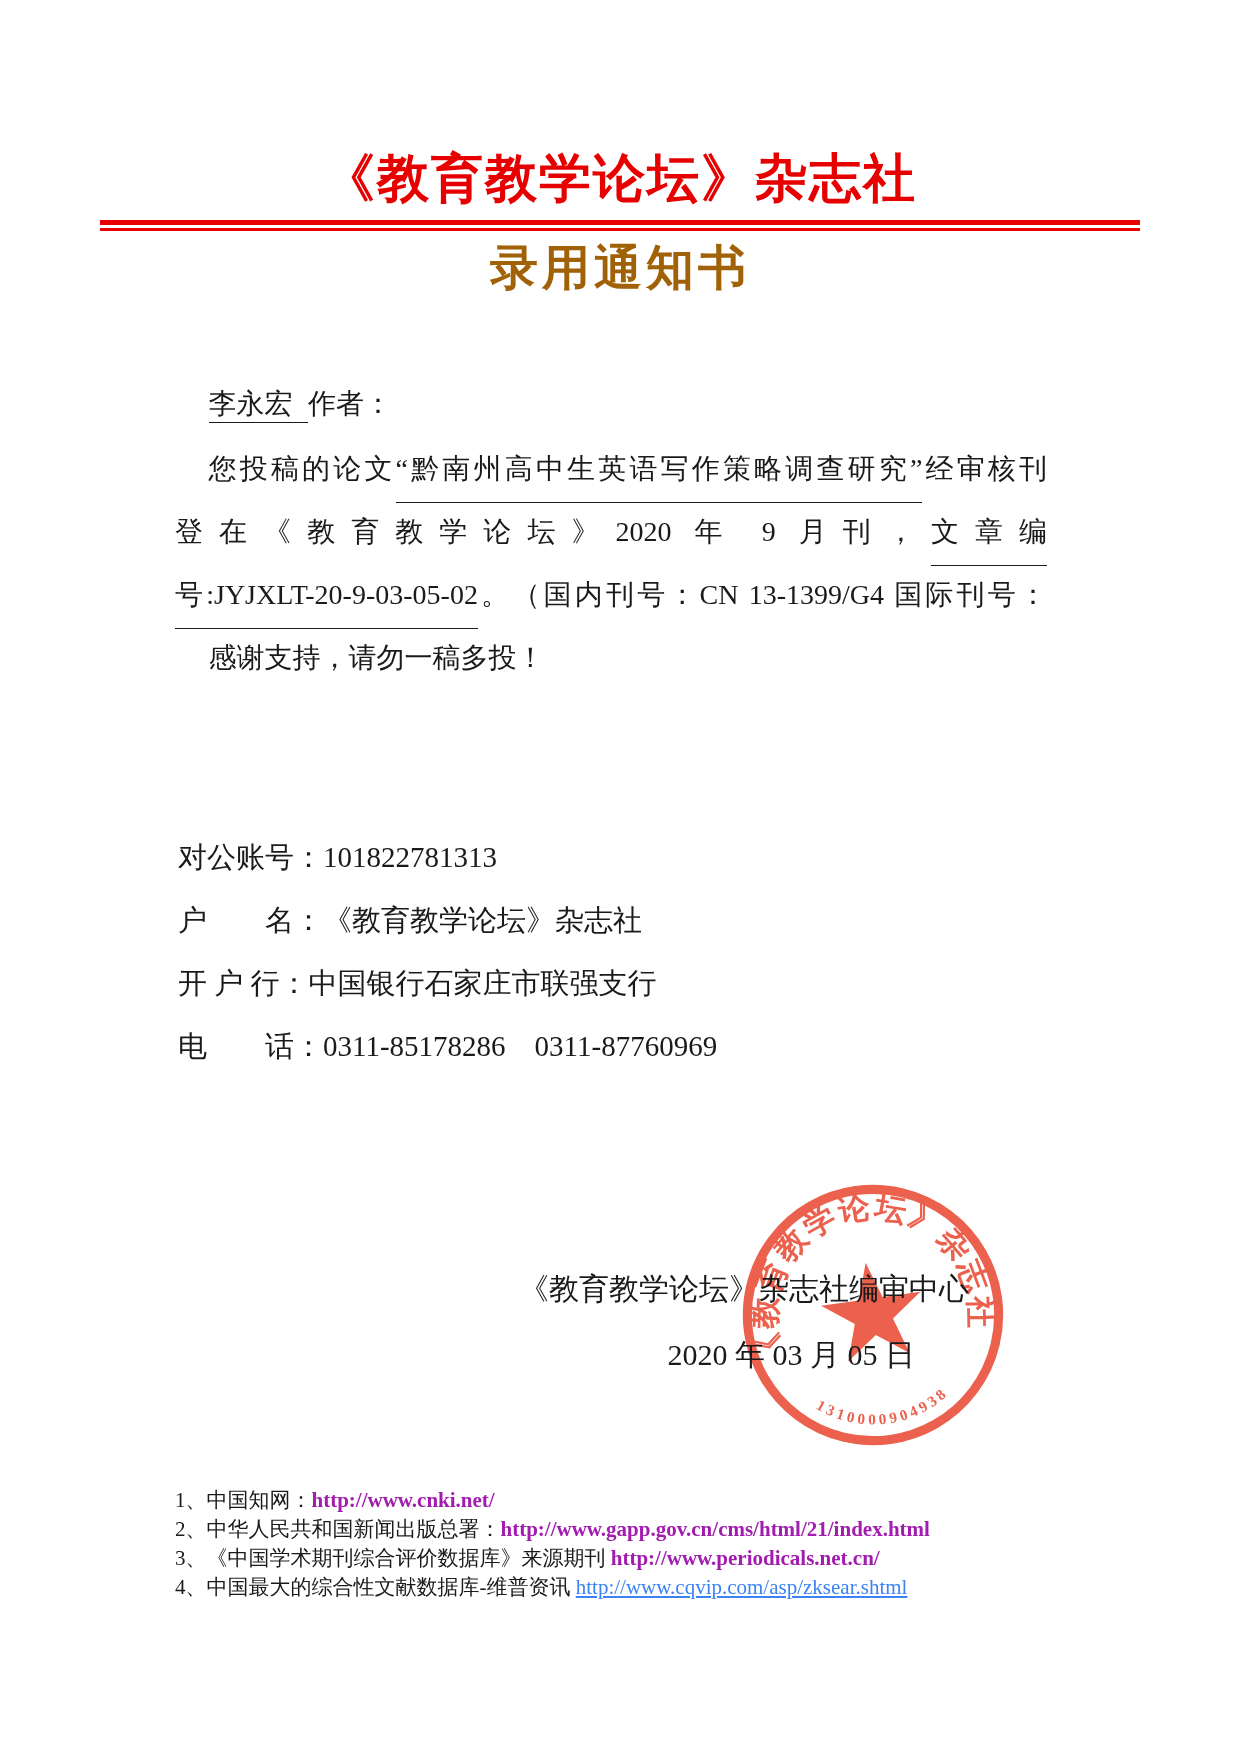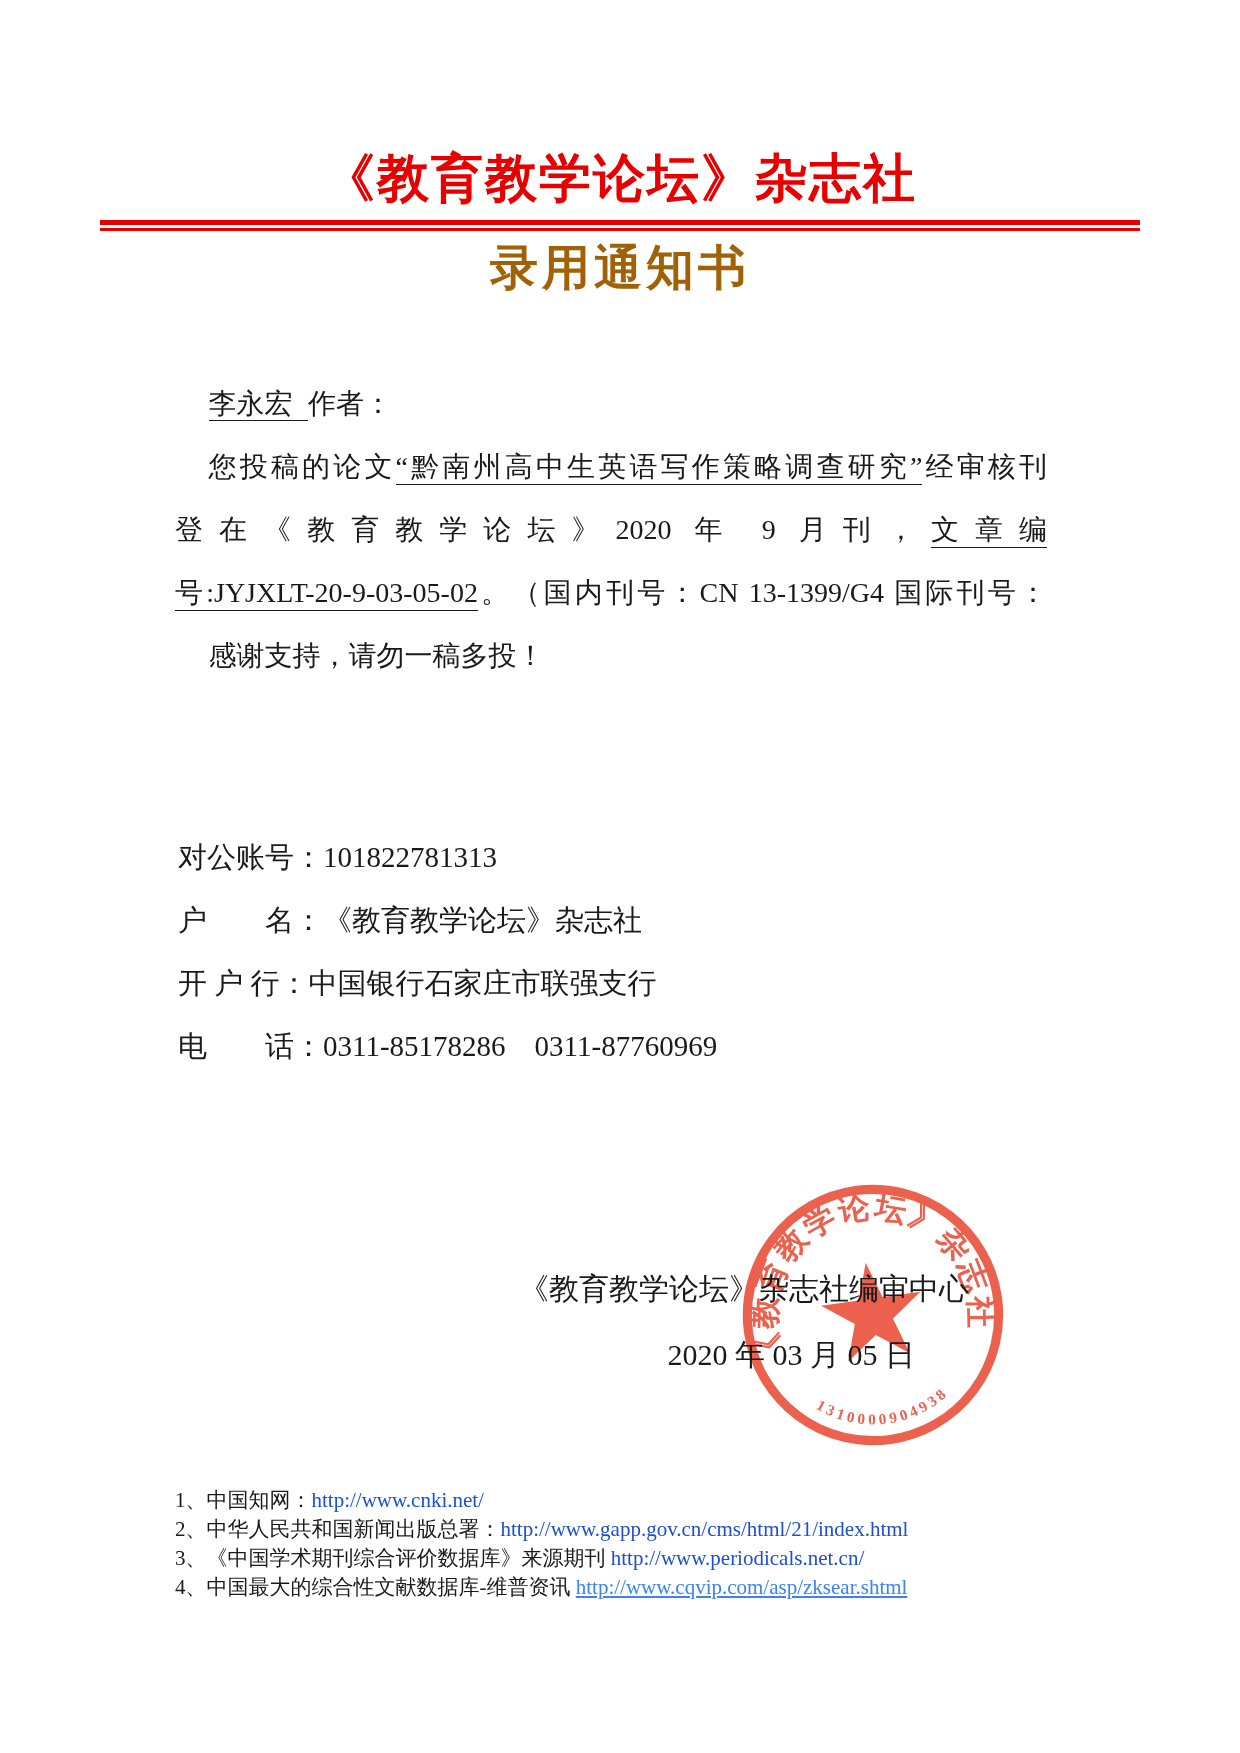--- a/index.html
+++ b/index.html
@@ -28,22 +28,22 @@
     color:#a16207;letter-spacing:4px;
   }
   
   .letter-body{
     position:absolute;top:372px;left:175px;width:872px;
     font-size:28px;line-height:63px;
   }
   .letter-body p{margin:0;}
   .indent{text-indent:1.2em;}
   .just{text-align:justify;text-align-last:justify;}
-  .u{border-bottom:1.6px solid #1a1a1a;padding-bottom:2px;}
-  .u-name{border-bottom:1.6px solid #1a1a1a;padding-right:0.55em;padding-bottom:1px;}
+  .u{border-bottom:1.6px solid #1a1a1a;padding-bottom:18px;}
+  .u-name{border-bottom:1.6px solid #1a1a1a;padding-right:0.55em;padding-bottom:1px;font-family:Liberation Mono, monospace;}
   
   .account{
     position:absolute;top:826px;left:178px;width:820px;
     font-size:29px;line-height:63px;
   }
   .account p{margin:0;}
   
   .signature{
     position:absolute;top:1256px;left:175px;width:872px;
     text-align:right;font-size:30px;line-height:66px;z-index:2;
@@ -57,21 +57,21 @@
     opacity:0.84;transform:rotate(-8deg);z-index:1;pointer-events:none;
   }
   .stamp text{font-family:"Liberation Serif","DejaVu Serif",serif;font-weight:bold;}
   
   .footnotes{
     position:absolute;top:1486px;left:175px;width:900px;
     font-size:21px;line-height:29px;
   }
   .footnotes p{margin:0;}
   .footnotes a{color:#3b82f6;text-decoration:underline;cursor:pointer;}
-  .url-plain{color:#1d4ed8;text-decoration:none;}
+  .url-plain{color:#a21caf;text-decoration:none;font-weight:bold;}
 </style>
 </head>
 <body>
 
 <div class="page">
 
   <div class="letterhead">
     <h1 class="pub-title">《教育教学论坛》杂志社</h1>
     <div class="double-rule"></div>
     <h2 class="notice-title">录用通知书</h2>

